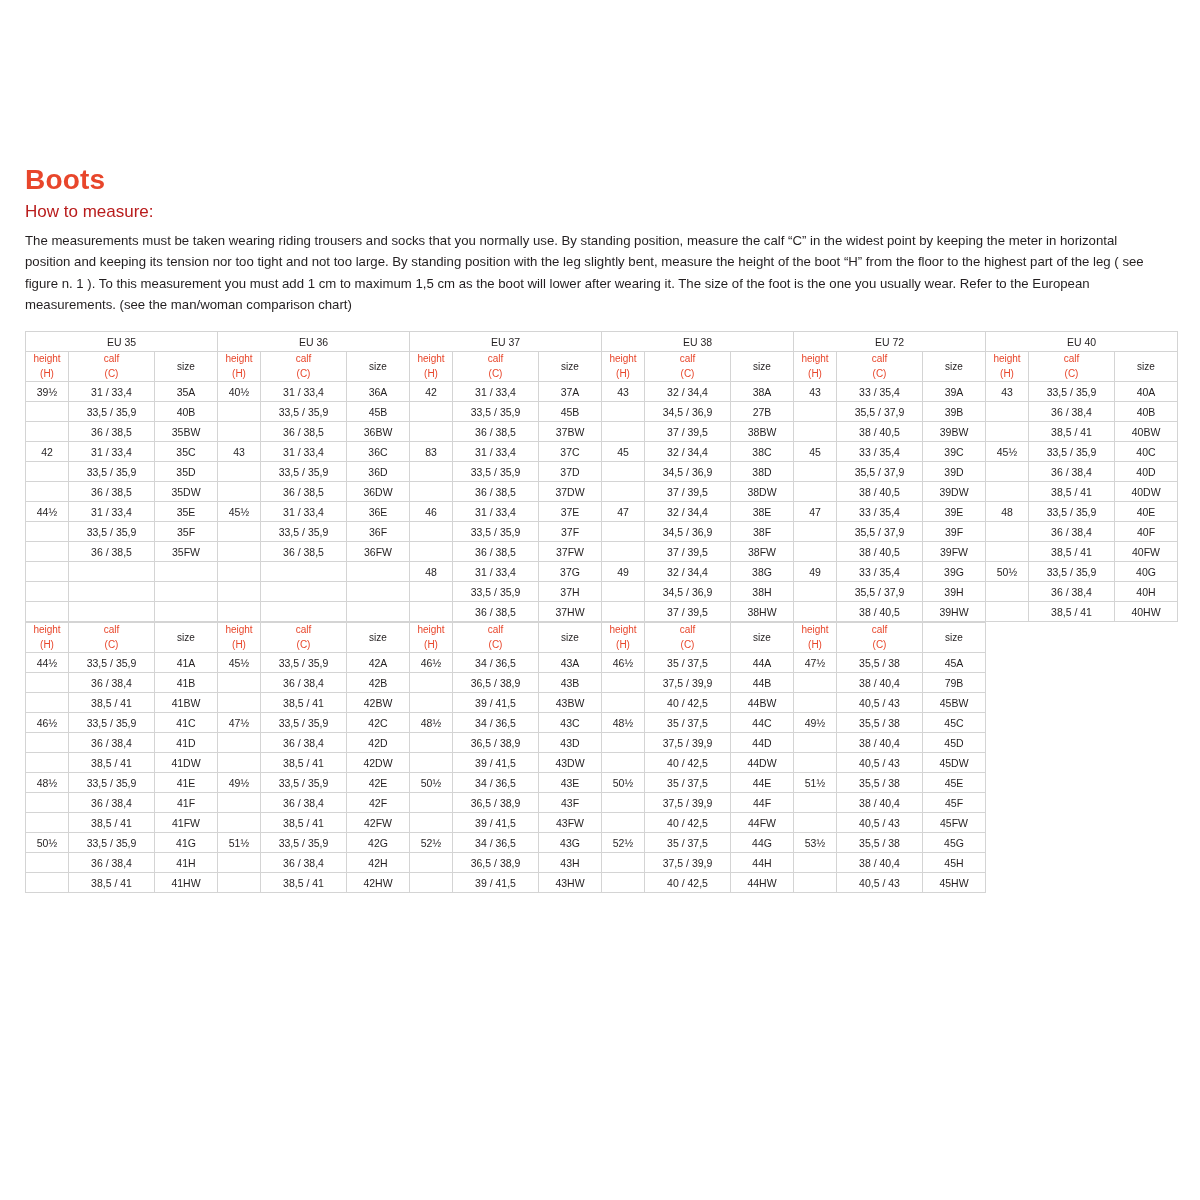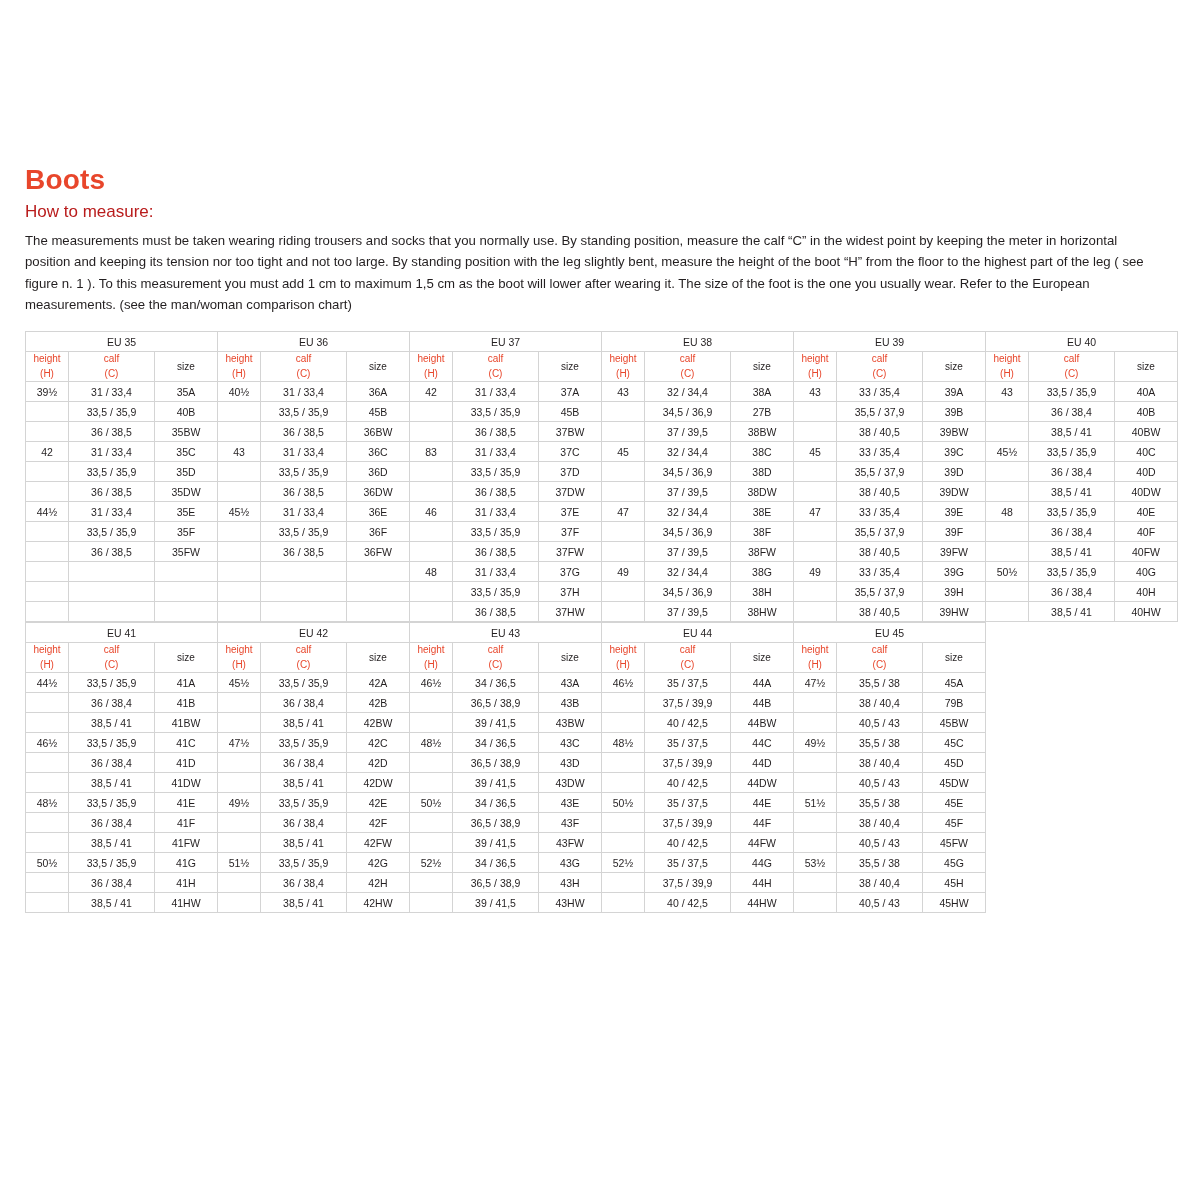--- a/index.html
+++ b/index.html
@@ -118,21 +118,21 @@
           <col class="c-h">
           <col class="c-c">
           <col class="c-s">
         </colgroup>
         <tbody>
           <tr>
             <td colspan="3" class="eu-head">EU 35</td>
             <td colspan="3" class="eu-head">EU 36</td>
             <td colspan="3" class="eu-head">EU 37</td>
             <td colspan="3" class="eu-head">EU 38</td>
-            <td colspan="3" class="eu-head">EU 39</td>
+            <td colspan="3" class="eu-head">EU 72</td>
             <td colspan="3" class="eu-head">EU 40</td>
           </tr>
           <tr>
             <td class="sub-head red"><span>height</span><span class="l2">(H)</span></td>
             <td class="sub-head red"><span>calf</span><span class="l2">(C)</span></td>
             <td class="sub-head">size</td>
             <td class="sub-head red"><span>height</span><span class="l2">(H)</span></td>
             <td class="sub-head red"><span>calf</span><span class="l2">(C)</span></td>
             <td class="sub-head">size</td>
             <td class="sub-head red"><span>height</span><span class="l2">(H)</span></td>
@@ -405,28 +405,20 @@
           <col class="c-c">
           <col class="c-s">
           <col class="c-h">
           <col class="c-c">
           <col class="c-s">
           <col class="c-h">
           <col class="c-c">
           <col class="c-s">
         </colgroup>
         <tbody>
-          <tr>
-            <td colspan="3" class="eu-head">EU 41</td>
-            <td colspan="3" class="eu-head">EU 42</td>
-            <td colspan="3" class="eu-head">EU 43</td>
-            <td colspan="3" class="eu-head">EU 44</td>
-            <td colspan="3" class="eu-head">EU 45</td>
-            <td colspan="3" class="blank-cell"></td>
-          </tr>
           <tr>
             <td class="sub-head red"><span>height</span><span class="l2">(H)</span></td>
             <td class="sub-head red"><span>calf</span><span class="l2">(C)</span></td>
             <td class="sub-head">size</td>
             <td class="sub-head red"><span>height</span><span class="l2">(H)</span></td>
             <td class="sub-head red"><span>calf</span><span class="l2">(C)</span></td>
             <td class="sub-head">size</td>
             <td class="sub-head red"><span>height</span><span class="l2">(H)</span></td>
             <td class="sub-head red"><span>calf</span><span class="l2">(C)</span></td>
             <td class="sub-head">size</td>

